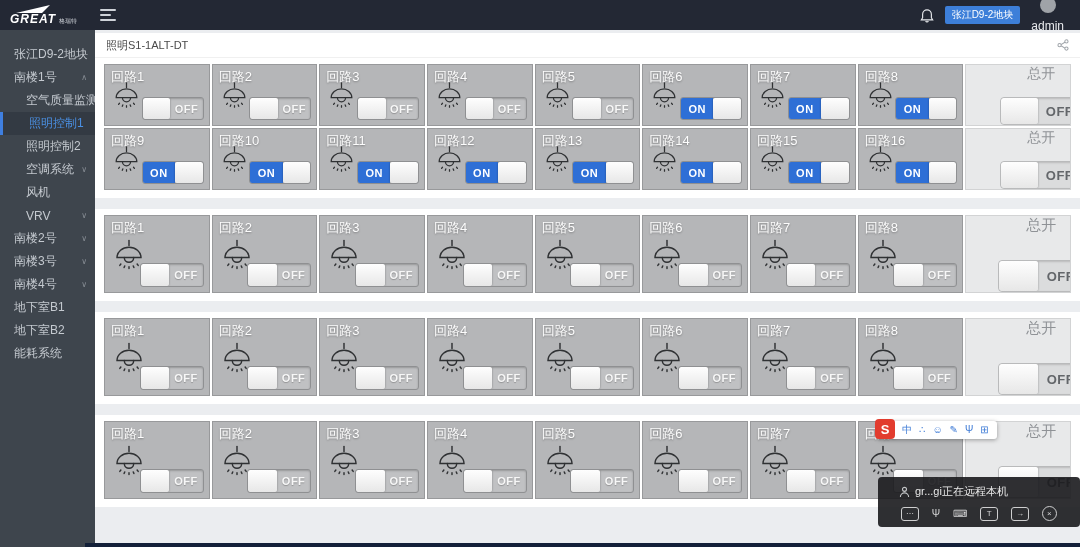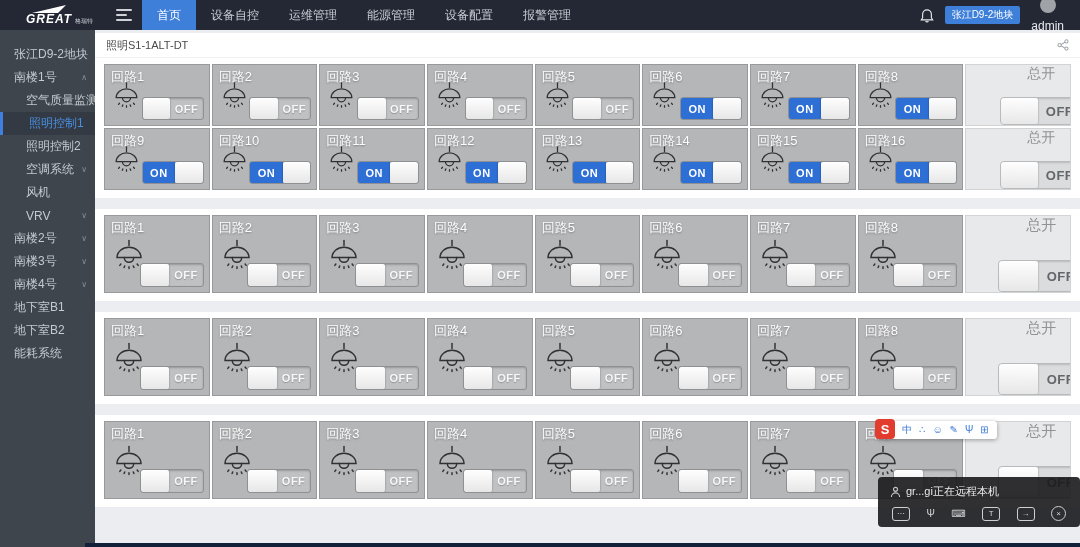--- a/index.html
+++ b/index.html
@@ -2,21 +2,21 @@
 <html><head>
 <meta charset="utf-8">
 <style>
   html,body{margin:0;padding:0;}
   .screen{position:relative;width:1080px;height:547px;overflow:hidden;
     font-family:"Liberation Sans",sans-serif;background:#EBEDF0;}
 
   
   .topbar{position:absolute;top:0;left:0;right:0;height:30px;background:#232834;
     display:flex;align-items:center;color:#fff;z-index:30;}
-  .logo{width:86px;padding-left:26px;display:flex;flex-direction:column;line-height:1;}
+  .logo{width:86px;padding-left:10px;display:flex;flex-direction:column;line-height:1;}
   .logo-swoosh{margin-left:6px;}
   .logo-row{display:flex;align-items:baseline;gap:3px;}
   .logo-text{font-size:12px;font-weight:bold;font-style:italic;letter-spacing:1px;color:#fff;}
   .logo-sub{font-size:6px;color:#cfd3d9;}
   .collapse-btn{width:16px;margin:0 10px 0 4px;display:flex;flex-direction:column;gap:3px;cursor:pointer;}
   .collapse-btn i{display:block;height:2px;background:#cfd3d9;border-radius:1px;}
   .collapse-btn i:nth-child(2){width:70%;}
   .top-nav{display:flex;height:100%;}
   .nav-item{padding:0 15px;display:flex;align-items:center;font-size:12px;color:#C9CED6;cursor:pointer;white-space:nowrap;}
   .nav-item.active{background:#3D7FD9;color:#fff;}
@@ -81,21 +81,21 @@
   
   .ime-bar{position:absolute;left:878px;top:421px;height:18px;background:#fff;border-radius:3px;
     box-shadow:0 1px 4px rgba(0,0,0,.35);display:flex;align-items:center;gap:7px;
     padding:0 8px 0 24px;z-index:60;}
   .ime-logo{position:absolute;left:-3px;top:-2px;width:20px;height:20px;background:#E23C2E;
     border-radius:4px;color:#fff;font-weight:bold;font-size:13px;display:flex;align-items:center;
     justify-content:center;cursor:pointer;}
   .ime-icon{font-size:10px;color:#3E7BD6;cursor:pointer;line-height:1;}
 
   .toast{position:absolute;left:878px;top:477px;width:202px;height:50px;box-sizing:border-box;
-    background:rgba(26,26,29,.9);border-radius:4px;color:#E8E8E8;padding:7px 12px 6px;z-index:70;}
+    background:rgba(26,26,29,.9);border-radius:4px;color:#E8E8E8;padding:7px 21px 6px;z-index:70;}
   .toast-row1{display:flex;align-items:center;gap:5px;font-size:11px;}
   .toast-row2{display:flex;align-items:center;justify-content:space-between;margin-top:7px;padding:0 2px;}
   .t-icon{color:#D5D5D6;font-size:10px;line-height:1;cursor:pointer;display:flex;
     align-items:center;justify-content:center;}
   .t-icon.box{width:16px;height:12px;border:1px solid #CFCFD0;border-radius:3px;font-size:8px;}
   .t-icon.circle{width:13px;height:13px;border:1px solid #CFCFD0;border-radius:50%;font-size:8px;}
 
   .bottom-strip{position:absolute;left:85px;right:0;bottom:0;height:4px;background:#132039;z-index:50;}
 </style>
 </head>
@@ -111,28 +111,20 @@
       <div class="logo-row">
         <span class="logo-text">GREAT</span>
         <span class="logo-sub">格瑞特</span>
       </div>
     </div>
     <div class="collapse-btn">
         <i></i>
         <i></i>
         <i></i>
       </div>
-    <nav class="top-nav">
-        <div class="nav-item active">首页</div>
-        <div class="nav-item">设备自控</div>
-        <div class="nav-item">运维管理</div>
-        <div class="nav-item">能源管理</div>
-        <div class="nav-item">设备配置</div>
-        <div class="nav-item">报警管理</div>
-      </nav>
     <div class="top-right">
       <span class="bell">
         <svg width="14" height="15" viewBox="0 0 16 17" fill="none" stroke="#E8EAED" stroke-width="1.3">
             <path d="M8 2a5 5 0 0 1 5 5v4l1.5 2.5h-13L3 11V7a5 5 0 0 1 5-5z"></path>
             <path d="M6.5 14.8a1.6 1.6 0 0 0 3 0"></path>
           </svg>
       </span>
       <span class="badge">张江D9-2地块</span>
       <span class="user">
         <span class="avatar"></span>

